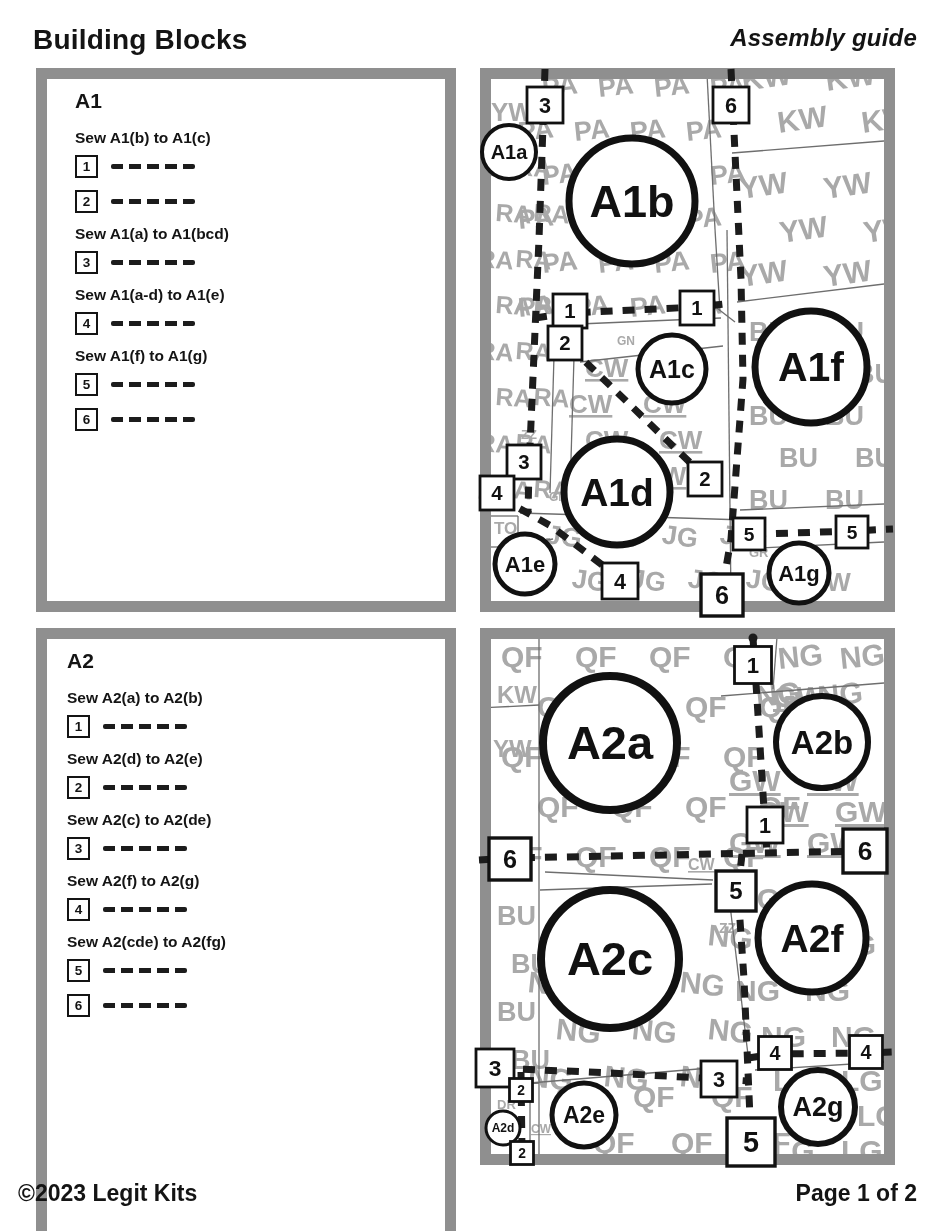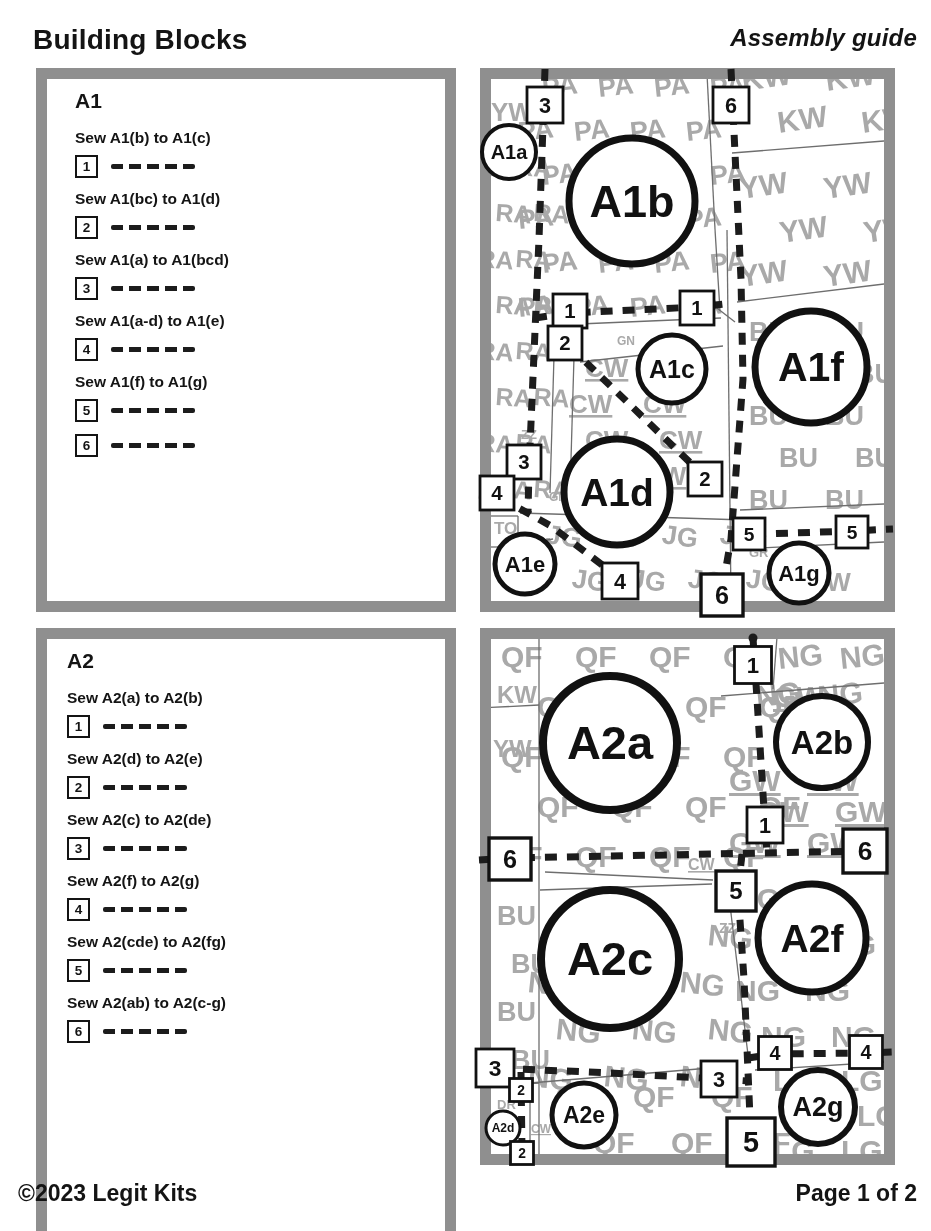--- a/index.html
+++ b/index.html
@@ -34,21 +34,20 @@
   <div class="hdr-title">Building Blocks</div>
   <div class="hdr-sub">Assembly guide</div>
 
   <section class="panel instr" id="instr-A1">
       <h2 class="blk-title">A1</h2>
       <div class="stext">Sew A1(b) to A1(c)</div>
       <div class="srow">
         <span class="mk">1</span>
         <span class="dash"></span>
       </div>
-      <div class="stext">Sew A1(bc) to A1(d)</div>
       <div class="srow">
         <span class="mk">2</span>
         <span class="dash"></span>
       </div>
       <div class="stext">Sew A1(a) to A1(bcd)</div>
       <div class="srow">
         <span class="mk">3</span>
         <span class="dash"></span>
       </div>
       <div class="stext">Sew A1(a-d) to A1(e)</div>
@@ -238,21 +237,20 @@
       <div class="stext">Sew A2(f) to A2(g)</div>
       <div class="srow">
         <span class="mk">4</span>
         <span class="dash"></span>
       </div>
       <div class="stext">Sew A2(cde) to A2(fg)</div>
       <div class="srow">
         <span class="mk">5</span>
         <span class="dash"></span>
       </div>
-      <div class="stext">Sew A2(ab) to A2(c-g)</div>
       <div class="srow">
         <span class="mk">6</span>
         <span class="dash"></span>
       </div>
     </section>
   <section class="panel diag" id="diag-A2">
     <svg class="bg" viewBox="0 0 393 515" preserveAspectRatio="none">
         <text x="10" y="28" fill="#a9a9a9" font-size="30" font-weight="600">QF</text>
         <text x="84" y="28" fill="#a9a9a9" font-size="30" font-weight="600">QF</text>
         <text x="158" y="28" fill="#a9a9a9" font-size="30" font-weight="600">QF</text>

